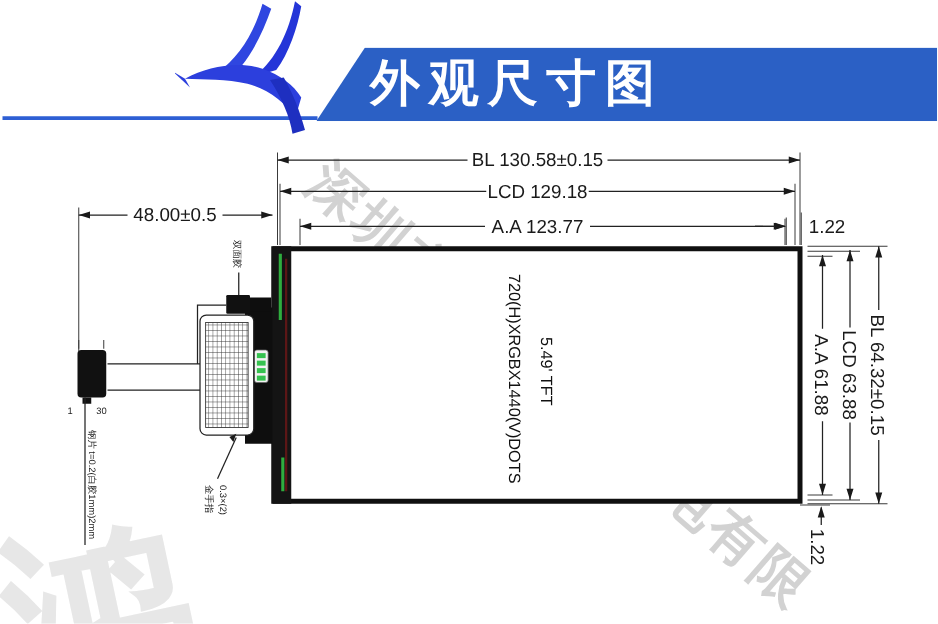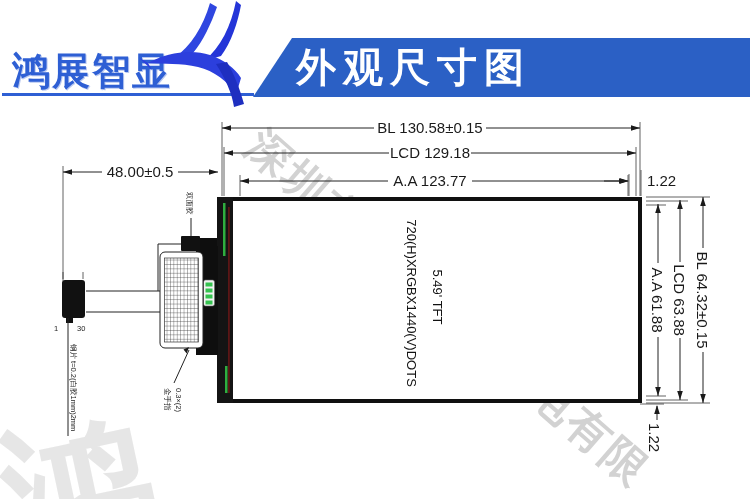--- a/index.html
+++ b/index.html
@@ -142,21 +142,20 @@
 
     <g>
       <path class="ext" d="M640,404 H664"></path>
       <path class="ln" d="M657,406 V420"></path>
       <path class="arw" d="M657,405 l-2.8,9 h5.6 z"></path>
       <text class="dim" transform="translate(649,423) rotate(90)">1.22</text>
     </g>
   </svg>
 
   <div class="logo-underline"></div>
-  <div class="logo-text">鸿展智显</div>
   <div class="banner">
     <span class="banner-title">外观尺寸图</span>
   </div>
   <svg class="bird" width="120" height="108" viewBox="0 0 120 108">
     <path d="M70,3 C63,27 51,46 34,58 L53,53 C63,41 71,24 77,7 Z" fill="#2f46e0"></path>
     <path d="M96,1 C91,26 81,47 64,61 L81,56 C91,43 98,22 101,5 Z" fill="#2435d8"></path>
     <path d="M8,63 C28,52 52,49 70,55 C84,60 95,68 101,78 L96,95 C88,81 74,71 58,67 C41,63 24,64 8,63 Z" fill="#2c3fdd"></path>
     <path d="M8,63 L-2,57 L12,70 Z" fill="#2c3fdd"></path>
     <path d="M76,64 C85,78 92,93 94,107 L104,104 C100,89 94,74 87,62 Z" fill="#1e2fc0"></path>
   </svg>

